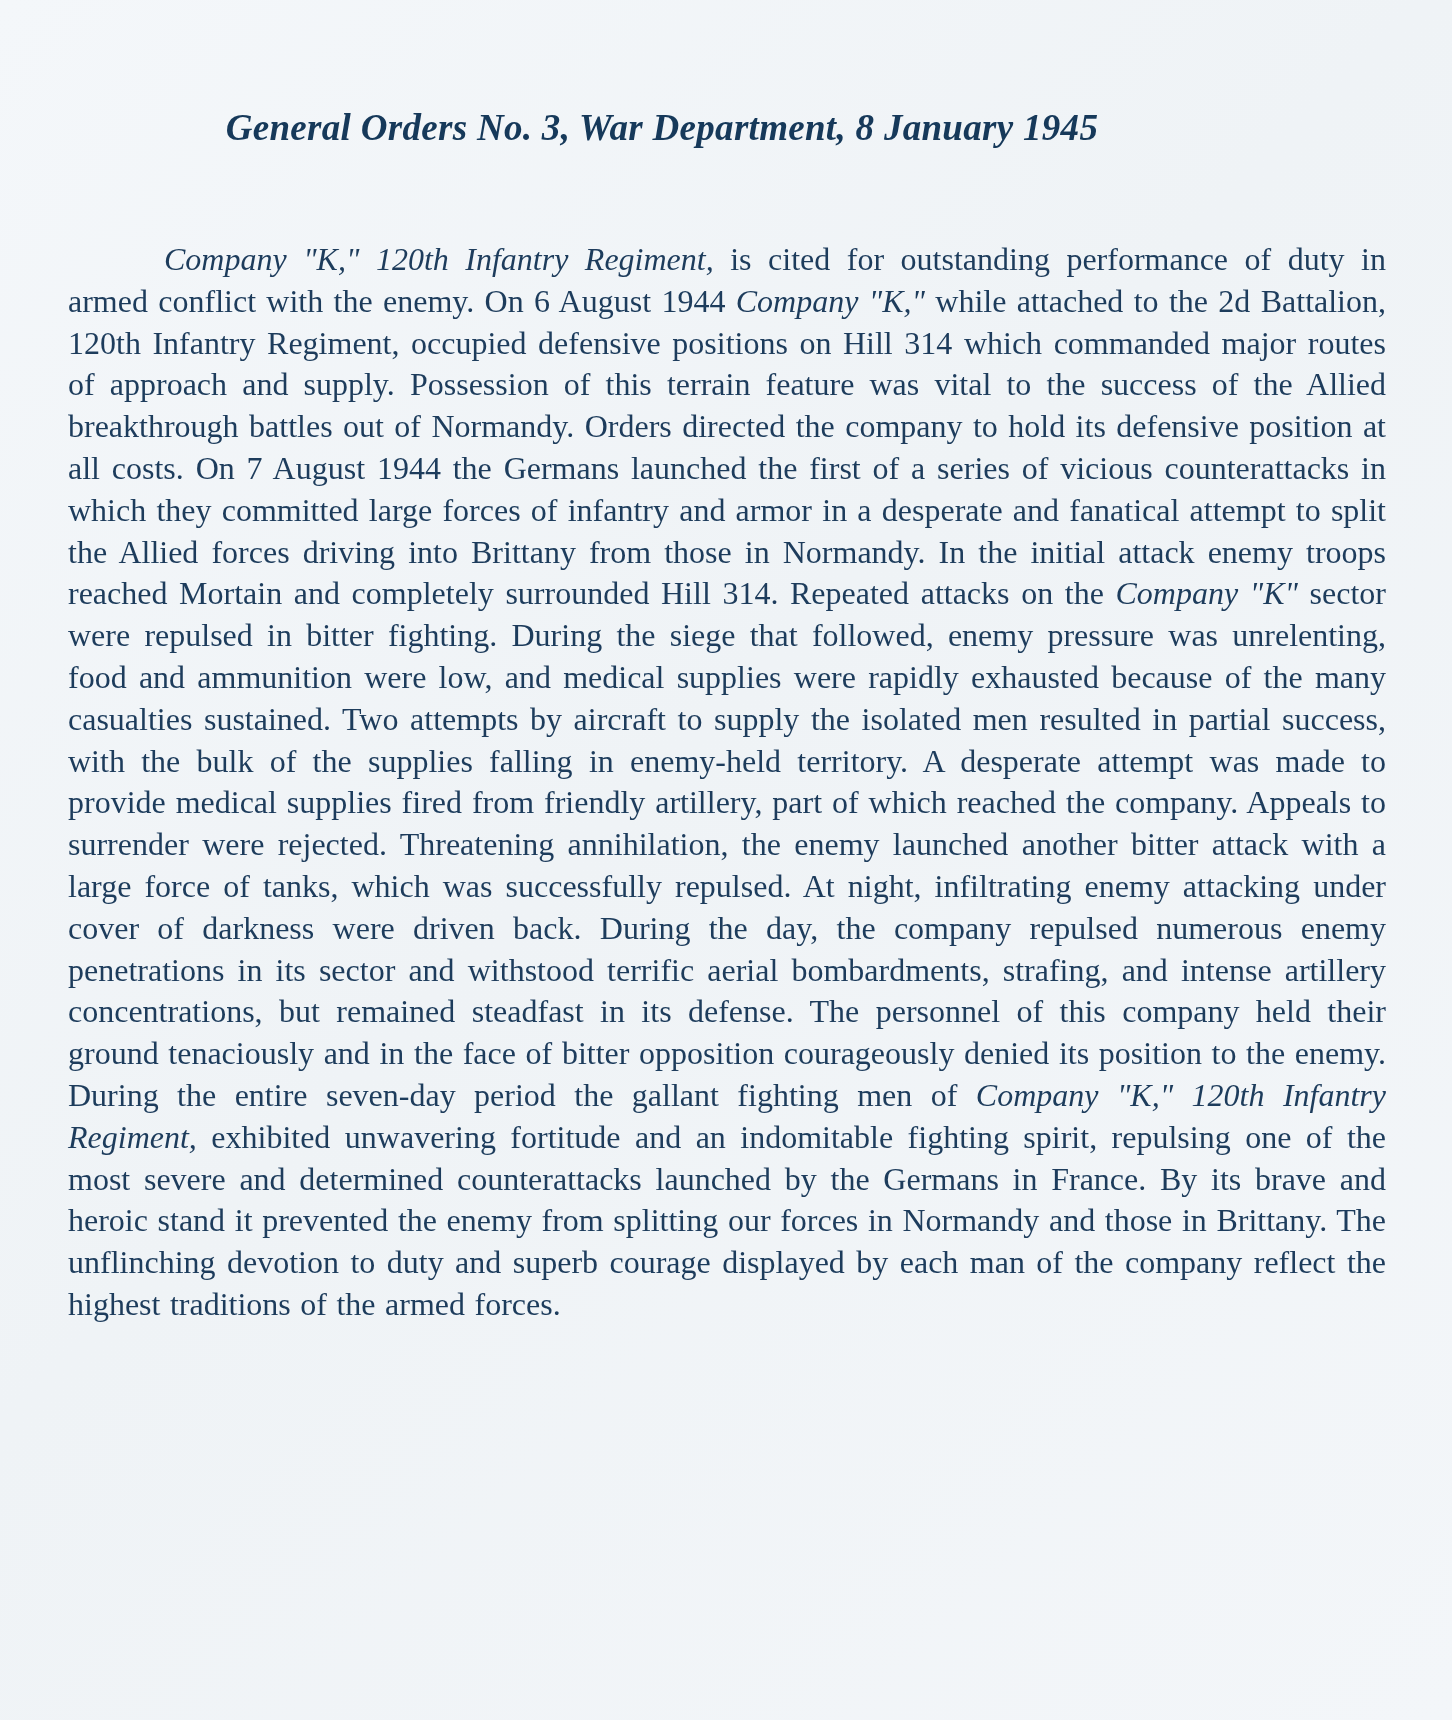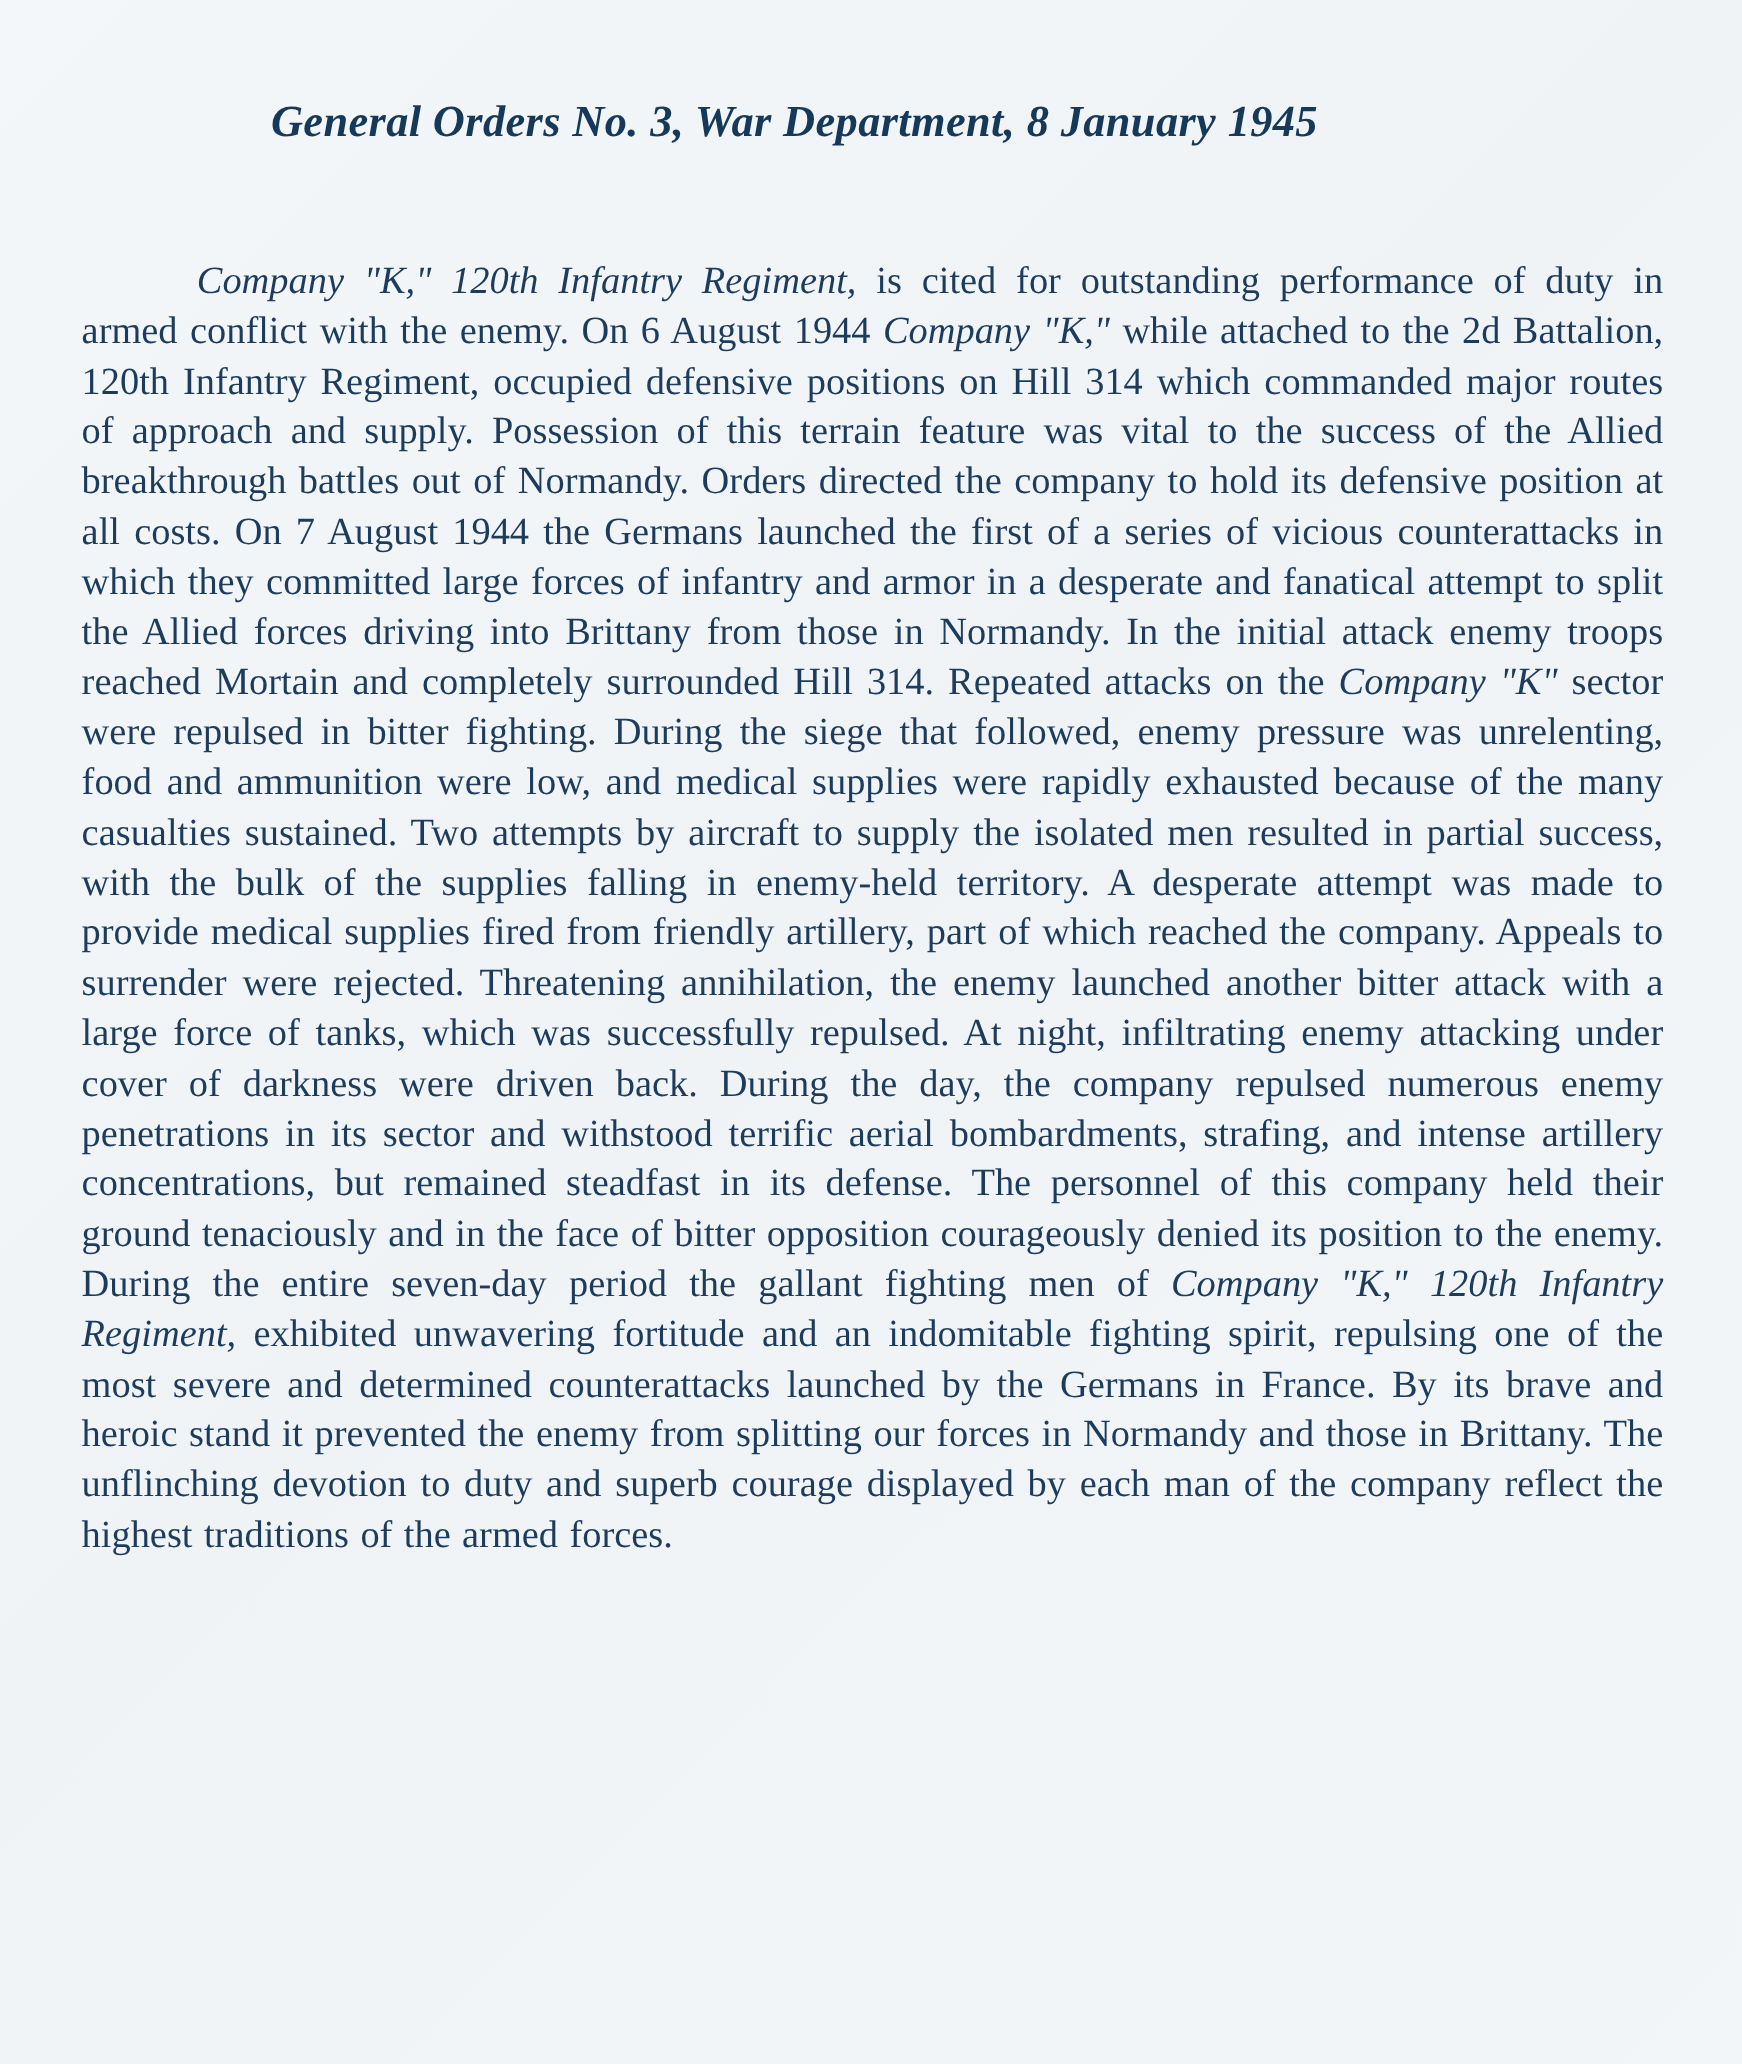--- a/index.html
+++ b/index.html
@@ -9,21 +9,21 @@
     font-family: "Liberation Serif", serif;
   }
   .page {
     position: relative;
     width: 1452px;
     height: 1720px;
     background: linear-gradient(135deg, #f4f7fa 0%, #eff3f6 45%, #f3f6f9 100%);
     overflow: hidden;
   }
   .doc-title {
-    margin-top: 80px;
+    margin-top: 106px;
     padding-right: 128px;
     text-align: center;
     font-style: italic;
     font-weight: bold;
     font-size: 37px;
     letter-spacing: 0.3px;
     color: #16395a;
   }
   .doc-body {
     margin: 90px 66px 0 68px;

